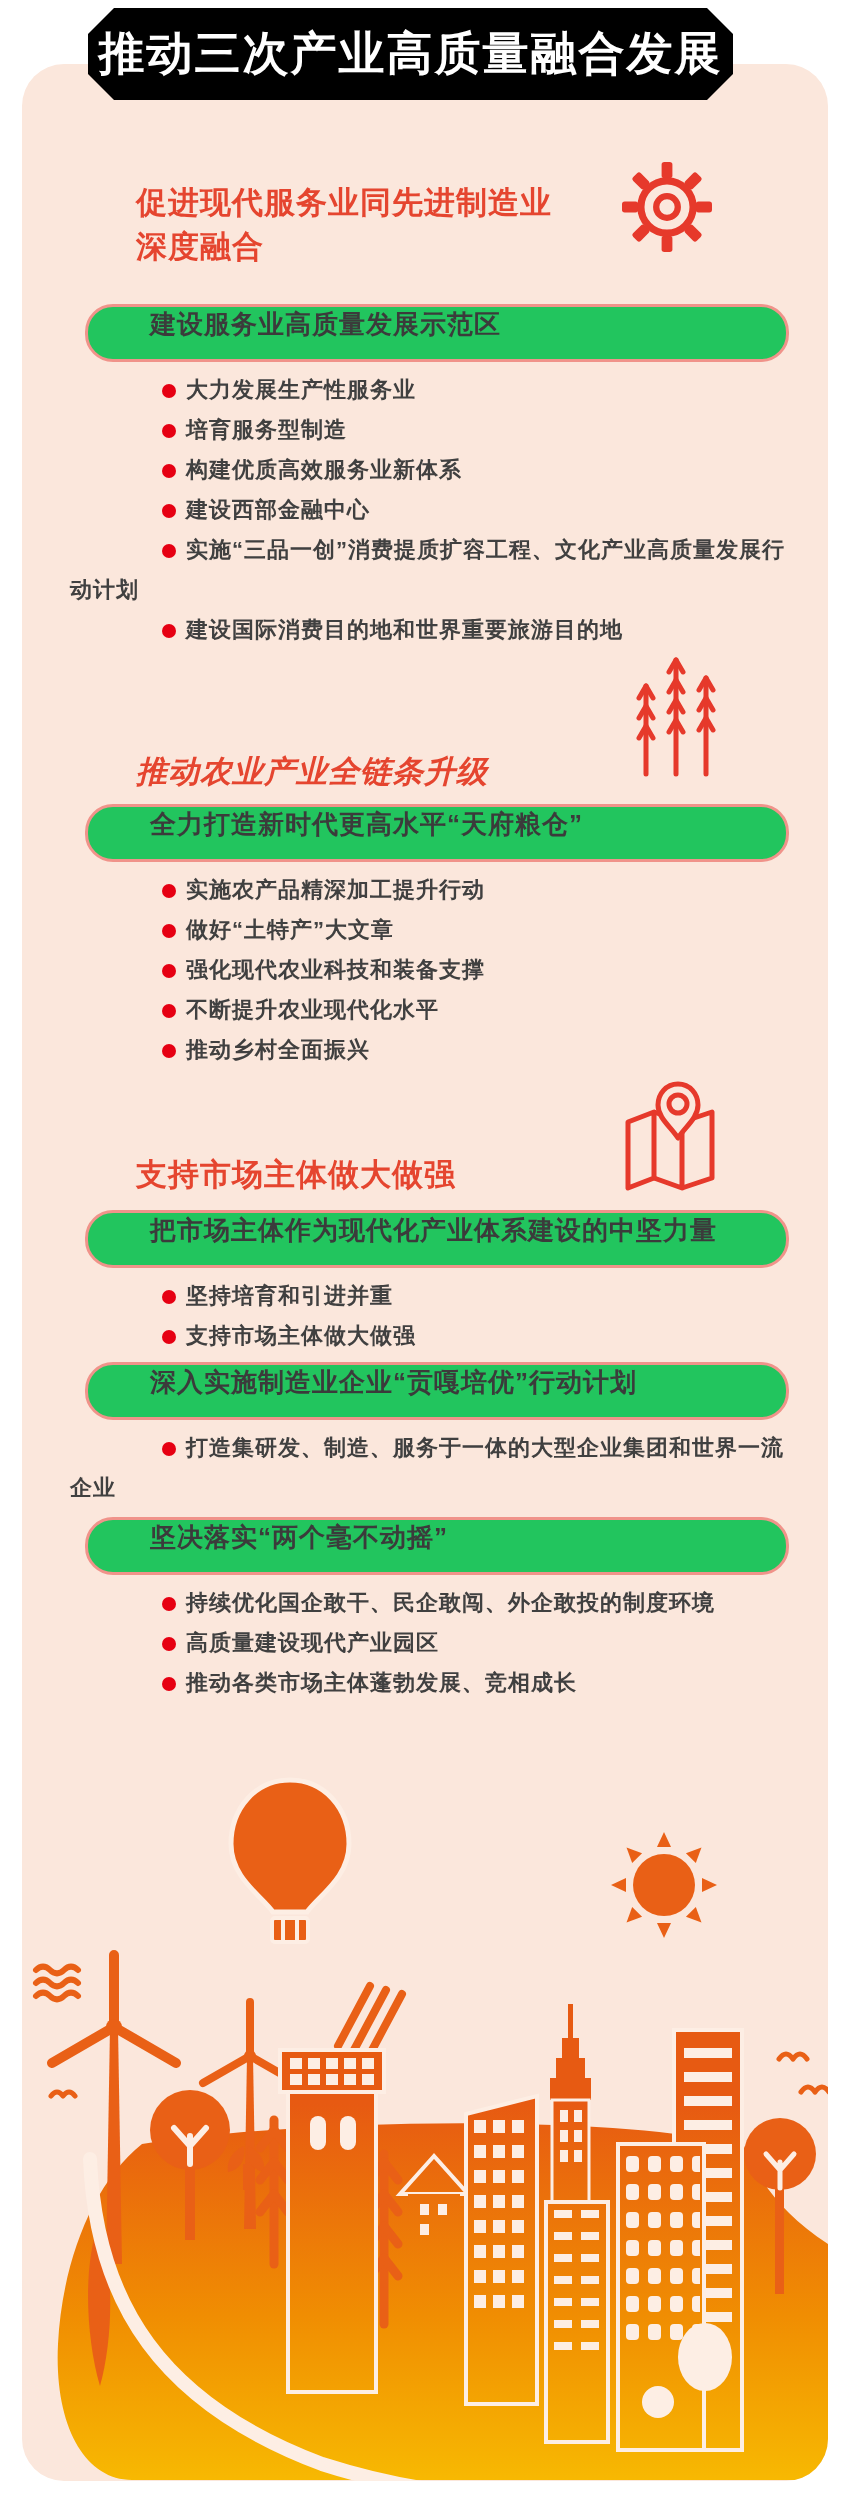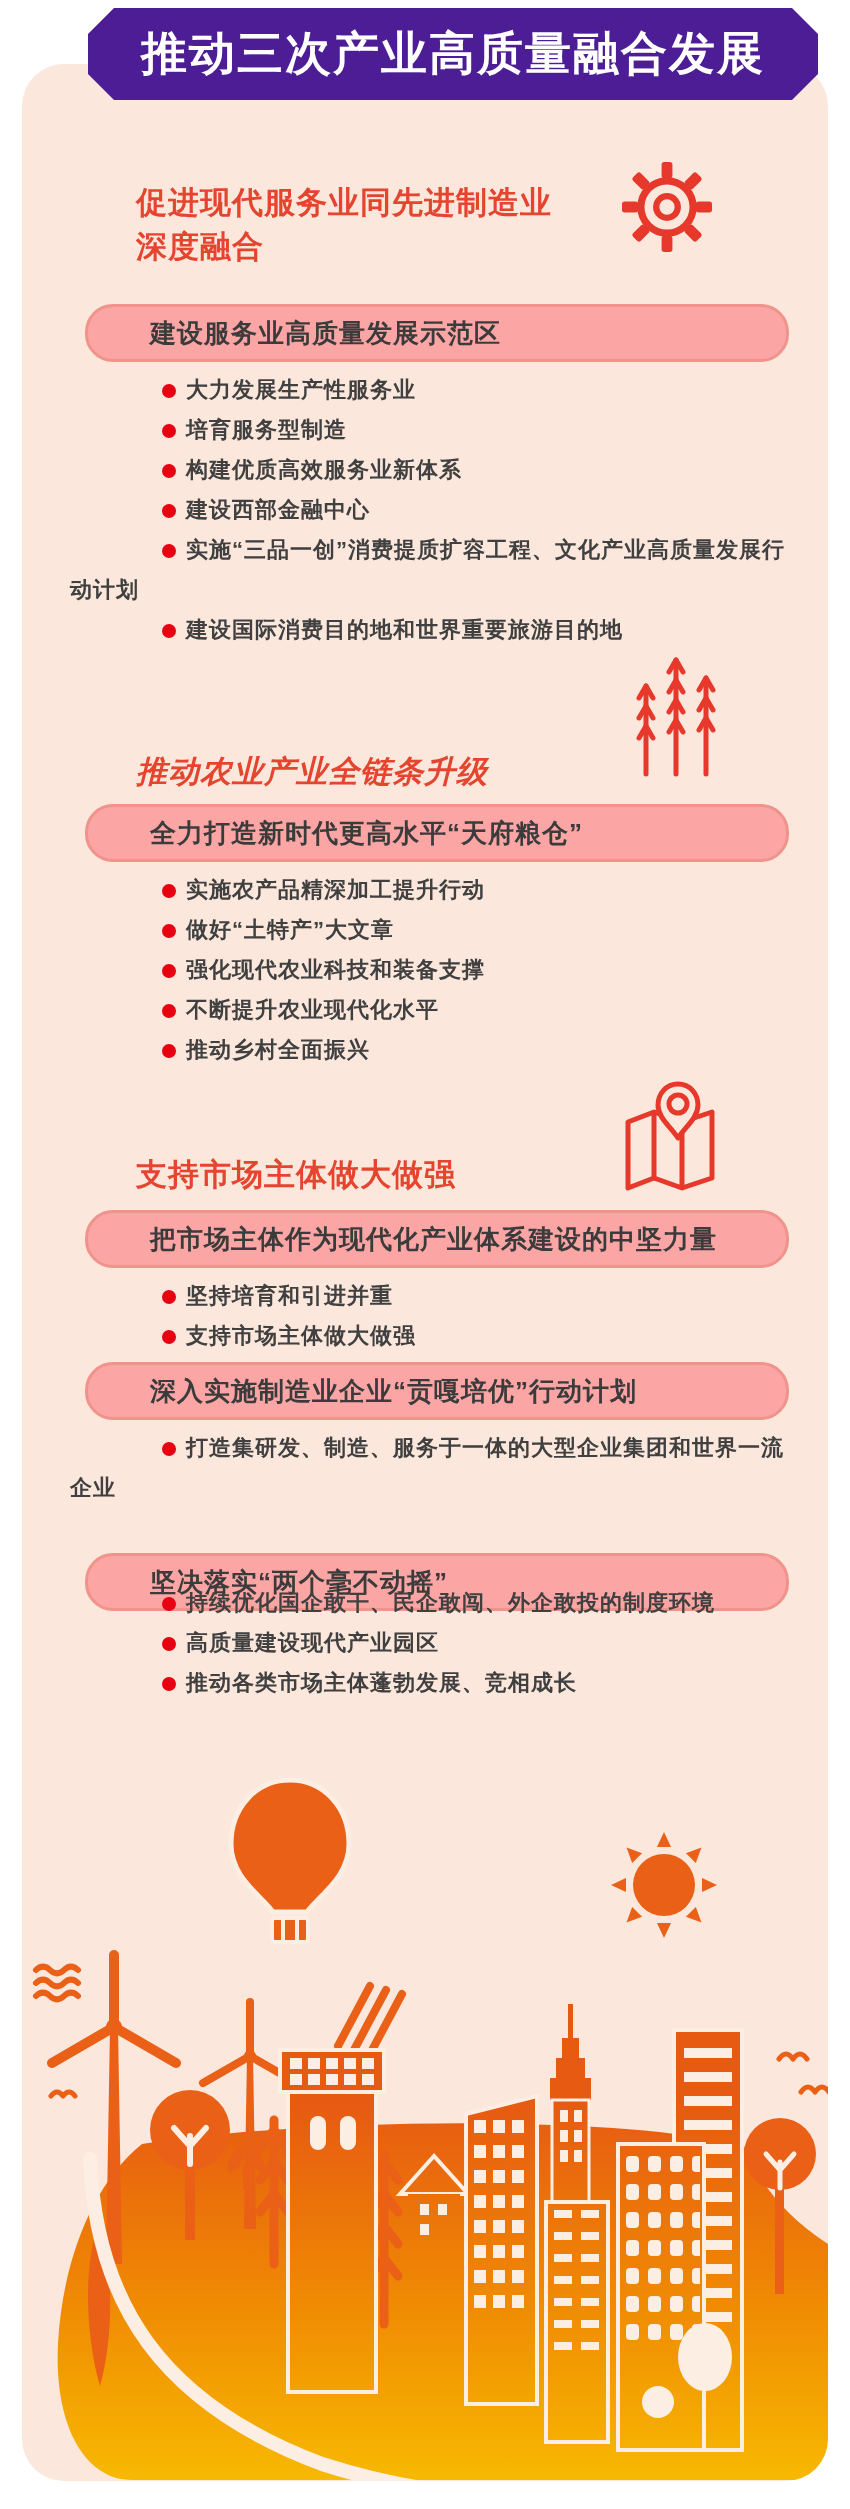--- a/index.html
+++ b/index.html
@@ -6,33 +6,33 @@
   body{
     width:850px;height:2509px;position:relative;background:#ffffff;
     font-family:"Liberation Sans","DejaVu Sans",sans-serif;
     -webkit-font-smoothing:antialiased;overflow:hidden;
   }
   .panel{
     position:absolute;left:22px;top:64px;width:806px;height:2417px;
     background:#fbe7dc;border-radius:42px;overflow:hidden;
   }
   .banner{
-    position:absolute;left:88px;top:8px;width:730px;height:92px;z-index:5;
-    background:#4c1d95;display:flex;align-items:center;justify-content:center;
+    position:absolute;left:88px;top:8px;width:645px;height:92px;z-index:5;
+    background:#000000;display:flex;align-items:center;justify-content:center;
     clip-path:polygon(26px 0,calc(100% - 26px) 0,100% 26px,100% calc(100% - 26px),calc(100% - 26px) 100%,26px 100%,0 calc(100% - 26px),0 26px);
   }
   .banner span{color:#fff;font-size:46px;font-weight:700;letter-spacing:2px;}
   .sec-heading{
     position:absolute;width:420px;color:#e5452f;font-size:31px;font-weight:700;
     line-height:44px;letter-spacing:1px;
   }
   .sec-icon{position:absolute;}
   .pill-box{
-    position:absolute;left:63px;width:698px;height:52px;background:#fca5a5;
-    border:3px solid #f0938a;border-radius:28px;display:flex;align-items:center;
+    position:absolute;left:63px;width:698px;height:52px;background:#22c55e;
+    border:3px solid #f0938a;border-radius:28px;display:flex;
   }
   .pill-box span{
     color:#3b3b3b;font-size:26px;font-weight:700;padding-left:62px;letter-spacing:1px;white-space:nowrap;
   }
   ul.bullets{
     position:absolute;left:48px;width:724px;margin:0;padding:0;list-style:none;
   }
   ul.bullets li{
     font-size:22px;line-height:40px;color:#404040;font-weight:700;
     text-indent:92px;letter-spacing:1px;
@@ -287,21 +287,21 @@
     <ul class="bullets" style="top: 1212px;">
       <li><span class="dot"></span><span>坚持培育和引进并重</span></li>
       <li><span class="dot"></span><span>支持市场主体做大做强</span></li>
     </ul>
     <div class="pill-box" style="top: 1298px;">
       <span>深入实施制造业企业“贡嘎培优”行动计划</span>
     </div>
     <ul class="bullets" style="top: 1364px;">
       <li><span class="dot"></span><span>打造集研发、制造、服务于一体的大型企业集团和世界一流企业</span></li>
     </ul>
-    <div class="pill-box" style="top: 1453px; margin-top: 36px;">
+    <div class="pill-box" style="top: 1453px;">
       <span>坚决落实“两个毫不动摇”</span>
     </div>
     <ul class="bullets" style="top: 1519px;">
       <li><span class="dot"></span><span>持续优化国企敢干、民企敢闯、外企敢投的制度环境</span></li>
       <li><span class="dot"></span><span>高质量建设现代产业园区</span></li>
       <li><span class="dot"></span><span>推动各类市场主体蓬勃发展、竞相成长</span></li>
     </ul>
   </div>
 
 </body></html>

